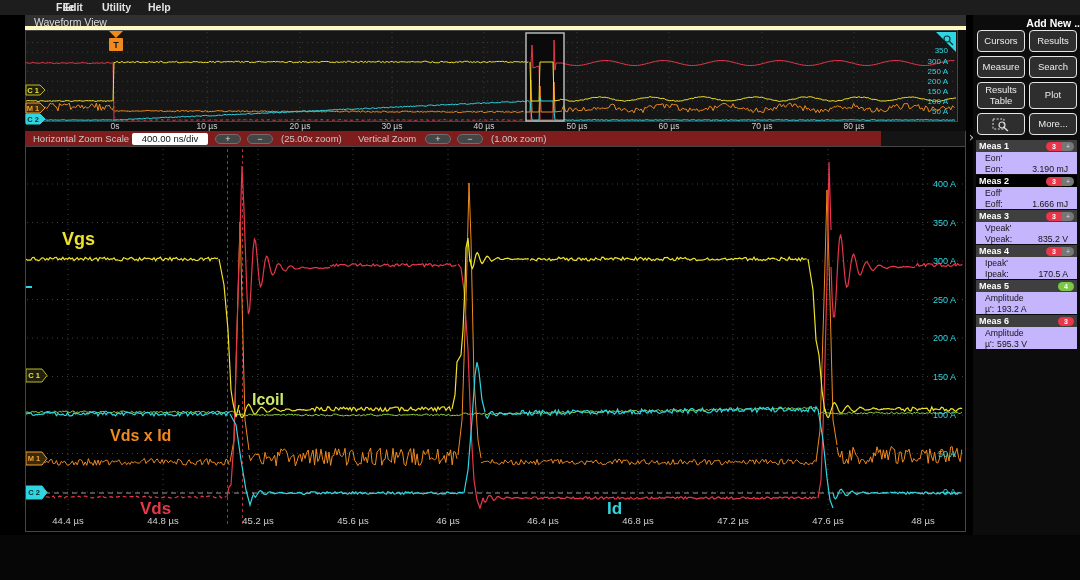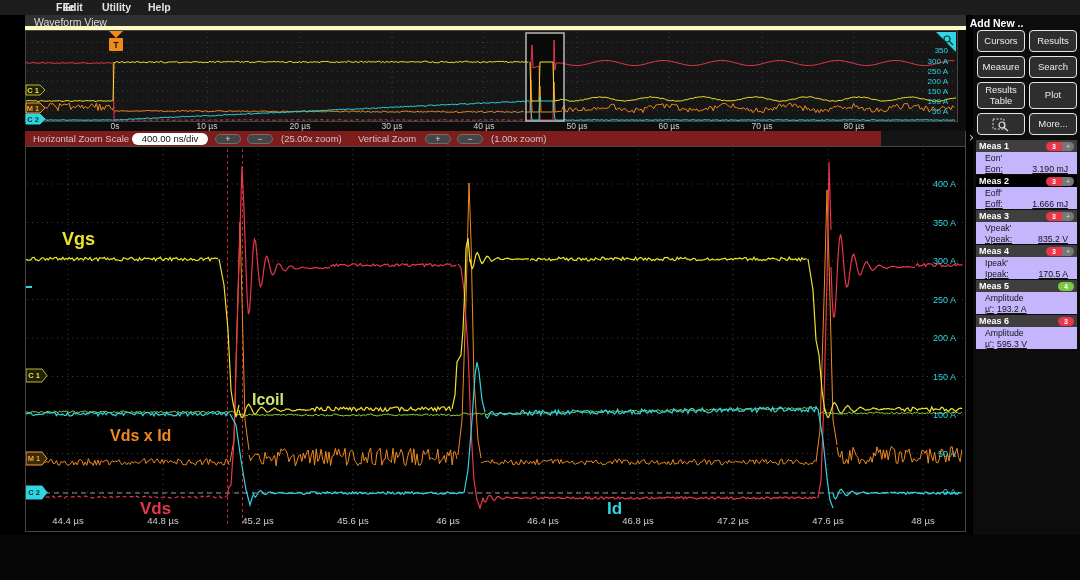--- a/index.html
+++ b/index.html
@@ -29,21 +29,21 @@
   .sb-btn{min-height:22px;background:#2e2e2e;border:1px solid #e5e5e5;border-radius:4px;color:#ececec;
           font-size:9.5px;line-height:10.5px;display:flex;align-items:center;justify-content:center;text-align:center;cursor:pointer;padding:2px;}
   .meas-list{position:absolute;left:976px;top:140px;width:101px;}
   .meas{margin-bottom:1px;}
   .meas-h{height:12px;background:#3f3f3f;display:flex;align-items:center;justify-content:space-between;padding:0 3px;}
   .meas-h.sel{background:#000;}
   .meas-h .mname{color:#fff;font-size:9px;font-weight:bold;}
   .pill{display:flex;height:9px;border-radius:4.5px;overflow:hidden;}
   .pill div{font-size:7px;line-height:9px;text-align:center;}
   .meas-b{height:22px;background:#c4b5fd;color:#141414;font-size:8.7px;line-height:10.5px;padding:1px 9px;}
-  .meas-b .l2{display:flex;justify-content:space-between;text-decoration:underline;}
+  .meas-b .l2{display:flex;justify-content:space-between;}
   .meas-b .l2.inline{justify-content:flex-start;gap:3px;}
   
   .bottombar{left:0;top:535px;width:1080px;height:45px;background:#060606;}
   svg{display:block;}
 </style>
 </head>
 <body>
 
 <div class="app">
 
@@ -135,21 +135,21 @@
       <text x="948" y="113.5" text-anchor="end" fill="#2fd5e0" font-size="8px">50 A</text>
       <g>
         <polygon points="936,32 956,32 956,52" fill="#2fd5e0"></polygon>
         <circle cx="947" cy="39" r="3" fill="none" stroke="#063538" stroke-width="1.2"></circle>
         <line x1="949.5" y1="41.5" x2="953" y2="45" stroke="#063538" stroke-width="1.2"></line>
       </g>
     </svg>
 
   <div class="abs zoombar">
     <span class="zlabel" style="left:8px;">Horizontal Zoom Scale</span>
-    <div class="zinput" style="left:107px;border-radius:6px;">400.00 ns/div</div>
+    <div class="zinput" style="left:107px;">400.00 ns/div</div>
     <div class="zbtn" style="left:190px;">+</div>
     <div class="zbtn" style="left:222px;">−</div>
     <span class="zlabel" style="left:256px;">(25.00x zoom)</span>
     <span class="zlabel" style="left:333px;">Vertical Zoom</span>
     <div class="zbtn" style="left:400px;">+</div>
     <div class="zbtn" style="left:432px;">−</div>
     <span class="zlabel" style="left:466px;">(1.00x zoom)</span>
     <span class="zclose">×</span>
   </div>
 
@@ -252,21 +252,21 @@
       <text x="956" y="495" text-anchor="end" fill="#2fd5e0" font-size="9px">0 A</text>
       <text x="62" y="245" fill="#efe32c" font-size="18px" font-weight="bold">Vgs</text>
       <text x="252" y="405" fill="#cde76c" font-size="16px" font-weight="bold">Icoil</text>
       <text x="110" y="441" fill="#f08a1d" font-size="16px" font-weight="bold">Vds x Id</text>
       <text x="140" y="514" fill="#e8364a" font-size="17px" font-weight="bold">Vds</text>
       <text x="607" y="514" fill="#2fd5e0" font-size="17px" font-weight="bold">Id</text>
       <rect x="25.5" y="146.5" width="940" height="385" fill="none" stroke="#454545" stroke-width="1"></rect>
     </svg>
 
   <div class="abs sidebar"></div>
-  <div class="sb-title abs" style="position: absolute; left: 943px; top: 17px; width: 107px;">Add New ..</div>
+  <div class="sb-title abs" style="position: absolute; left: 973px; top: 17px; width: 107px; text-align: right;">Add New ..</div>
   <div class="sb-grid" id="sb-buttons">
       <div class="sb-btn">Cursors</div>
       <div class="sb-btn">Results</div>
       <div class="sb-btn">Measure</div>
       <div class="sb-btn">Search</div>
       <div class="sb-btn" style="min-height: 26px;">Results Table</div>
       <div class="sb-btn" style="min-height: 26px;">Plot</div>
       <div class="sb-btn">
         <svg width="18" height="15">
           <rect x="1" y="2" width="11" height="10" fill="none" stroke="#ddd" stroke-width="1" stroke-dasharray="2,1.6"></rect>

